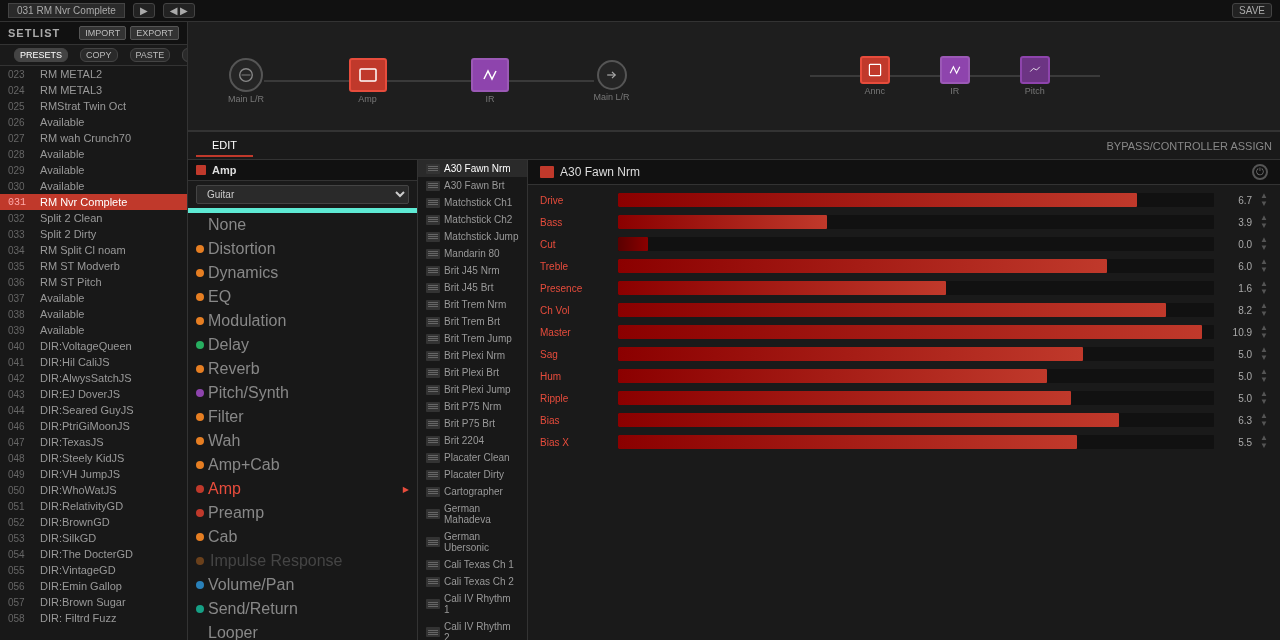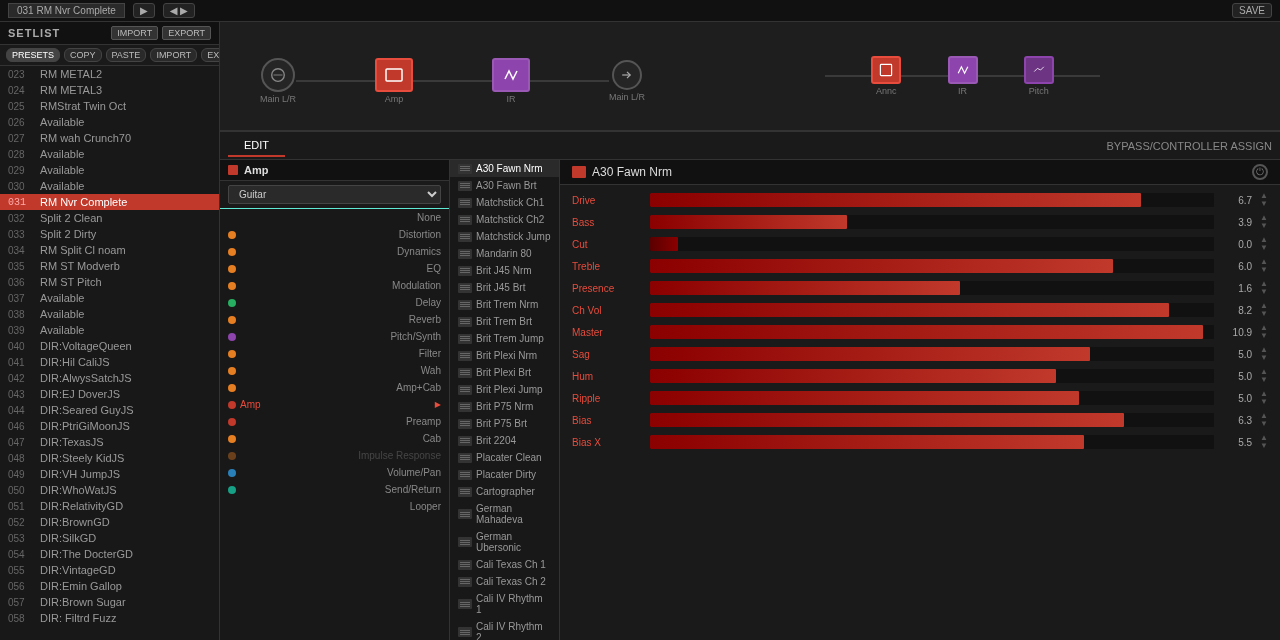--- a/index.html
+++ b/index.html
@@ -54,21 +54,21 @@
 
     
     .main-layout {
       display: flex;
       flex: 1;
       overflow: hidden;
     }
 
     
     .sidebar {
-      width: 220px;
+      width: 188px;
       background: #181818;
       border-right: 1px solid #333;
       display: flex;
       flex-direction: column;
       overflow: hidden;
     }
 
     .sidebar-header {
       background: #111;
       padding: 4px 8px;
@@ -106,20 +106,21 @@
       border-bottom: 1px solid #333;
     }
     .sidebar-toolbar-btn {
       background: #2a2a2a;
       border: 1px solid #444;
       border-radius: 6px;
       color: #bbb;
       font-size: 9px;
       padding: 1px 5px;
       cursor: pointer;
+      margin-left: 8px;
     }
     .sidebar-toolbar-btn.active {
       background: #444;
       color: #fff;
     }
 
     .sidebar-list {
       overflow-y: auto;
       flex: 1;
     }
@@ -221,21 +222,21 @@
       font-size: 11px;
       font-weight: bold;
     }
 
     .effects-selector {
       padding: 4px 8px;
       background: #1a1a1a;
       display: flex;
       align-items: center;
       gap: 4px;
-      border-bottom: 1px solid #5eead4;
+      border-bottom: 5px solid #5eead4;
     }
 
     .effects-type-dropdown {
       background: #2a2a2a;
       border: 1px solid #444;
       color: #ccc;
       font-size: 10px;
       padding: 2px 6px;
       border-radius: 2px;
       cursor: pointer;
@@ -245,27 +246,26 @@
     .effects-list {
       overflow-y: auto;
       flex: 1;
     }
     .effects-list::-webkit-scrollbar { width: 4px; }
     .effects-list::-webkit-scrollbar-track { background: #111; }
     .effects-list::-webkit-scrollbar-thumb { background: #444; }
 
     .effect-category {
       color: #888;
-      font-size: 10px;
+      font-size: 16px;
       padding: 3px 8px;
       cursor: pointer;
       display: flex;
       align-items: center;
       gap: 4px;
-      justify-content: space-between;
     }
     .effect-category.active { color: #e74c3c; }
     .effect-category.has-arrow::after {
       content: '▶';
       margin-left: auto;
       font-size: 8px;
     }
 
     .effect-dot {
       width: 8px;

